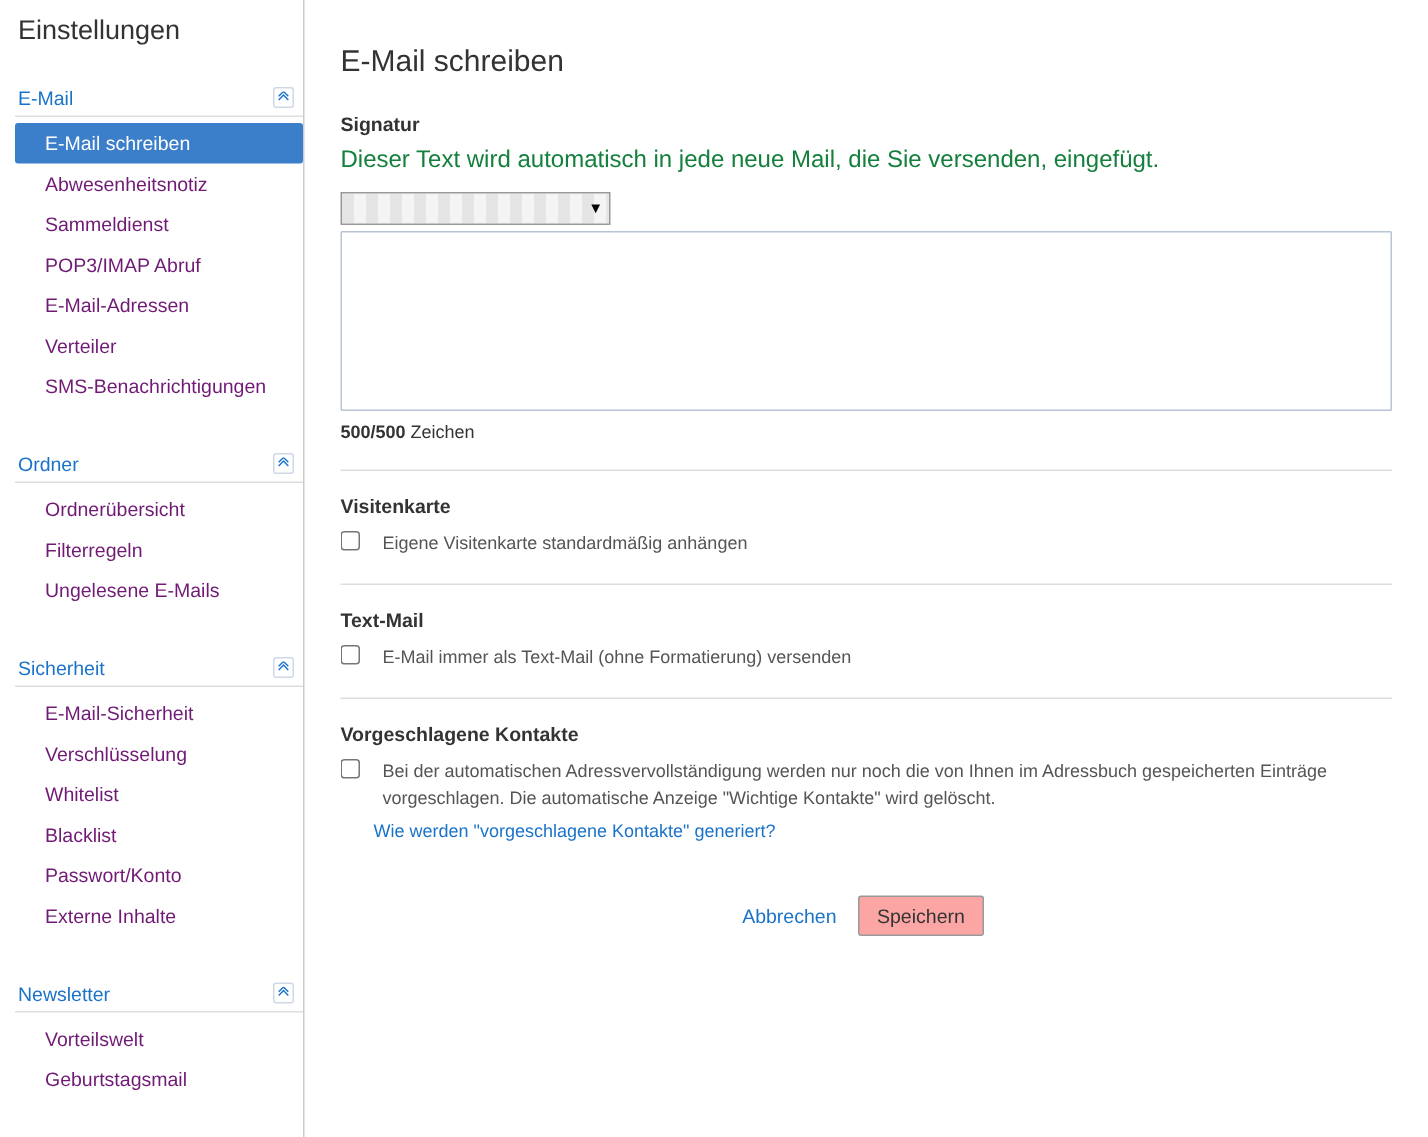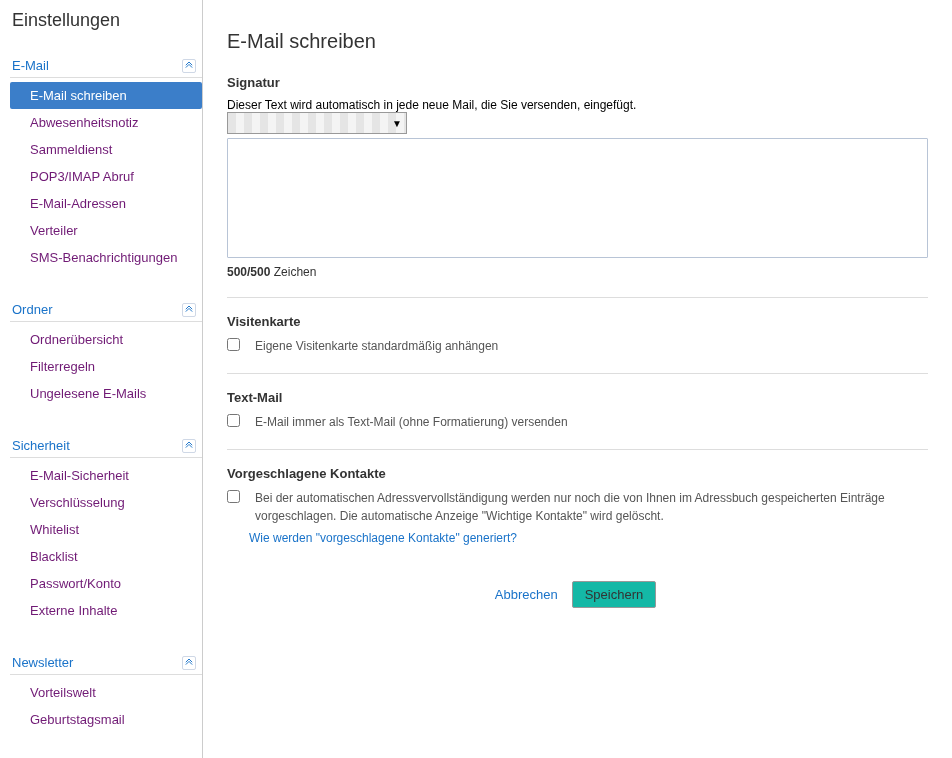--- a/index.html
+++ b/index.html
@@ -23,21 +23,21 @@
     font-size: 18px;
     font-weight: normal;
     color: #333;
     margin-bottom: 18px;
     padding-left: 2px;
   }
   .nav-section { margin-bottom: 6px; }
   .nav-header {
     display: flex;
     justify-content: space-between;
-    align-items: flex-end;
+    align-items: flex-start;
     color: #1a73c9;
     font-size: 13px;
     padding: 4px 6px 4px 2px;
     border-bottom: 1px solid #ddd;
     cursor: pointer;
     margin-top: 23px;
   }
   .nav-header .chev {
     width: 14px; height: 14px;
     border: 1px solid #cfd8e6;
@@ -72,22 +72,23 @@
     color: #333;
     margin-bottom: 22px;
   }
   .section-title {
     font-size: 13px;
     font-weight: bold;
     color: #333;
     margin-bottom: 8px;
   }
   .section-desc {
-    font-size: 12px;
-    color: #000000;
+    font-size: 16px;
+    color: #15803d;
+    margin-bottom: 12px;
   }
   .sig-select {
     width: 180px;
     height: 22px;
     border: 1px solid #999;
     background: repeating-linear-gradient(90deg,#e5e5e5 0,#e5e5e5 8px,#f4f4f4 8px,#f4f4f4 16px);
     position: relative;
     margin-bottom: 4px;
     display: flex;
     align-items: center;
@@ -148,21 +149,21 @@
   }
   .btn-cancel {
     color: #1a73c9;
     font-size: 13px;
     cursor: pointer;
     background: none;
     border: none;
   }
   .btn-save {
     border: 1px solid #999;
-    background: #14b8a6;
+    background: #fca5a5;
     padding: 5px 12px;
     font-size: 13px;
     border-radius: 2px;
     cursor: pointer;
     color: #333;
   }
 </style>
 </head>
 <body>
 

